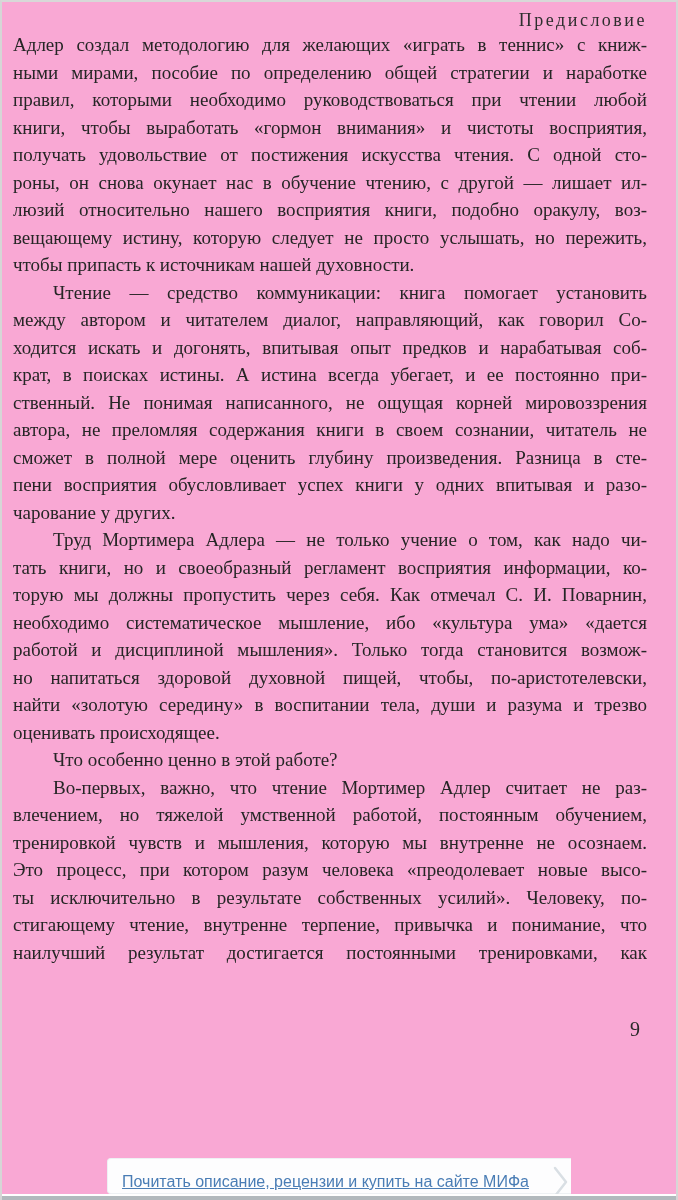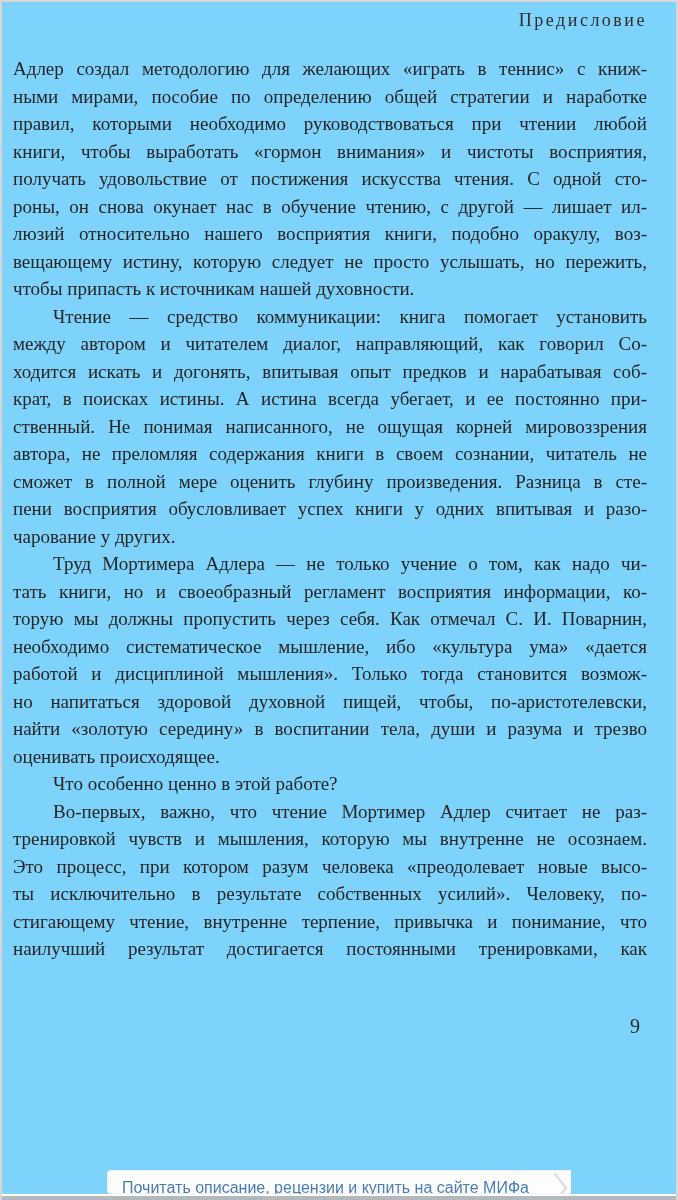--- a/index.html
+++ b/index.html
@@ -2,21 +2,21 @@
 <html><head>
 <meta charset="utf-8">
 <style>
   * { margin: 0; padding: 0; box-sizing: border-box; }
   html, body { background: #ffffff; }
   .page {
     position: relative;
     width: 678px;
     height: 1200px;
     margin: 0 auto;
-    background: #7dd3fc;
+    background: #f9a8d4;
     border-top: 2px solid #d8d8d8;
     border-left: 2px solid #d6d6d6;
     border-right: 2px solid #d6d6d6;
     overflow: hidden;
     font-family: "Liberation Serif", "DejaVu Serif", serif;
     color: #2a2a2a;
   }
   .inner {
     position: absolute;
     left: 11px;
@@ -24,21 +24,20 @@
     top: 0;
   }
   .page-header {
     margin-top: 8px;
     text-align: right;
     font-size: 18px;
     letter-spacing: 2.5px;
     color: #2e2e2e;
   }
   .page-body {
-    margin-top: 24px;
     font-size: 19px;
     color: #262626;
   }
   .bline {
     height: 27.5px;
     line-height: 27.5px;
     text-align: justify;
     text-align-last: justify;
     overflow: hidden;
     white-space: nowrap;
@@ -66,21 +65,21 @@
   }
   .footer-ribbon {
     display: flex;
     align-items: center;
     gap: 24px;
     background: #fdfdfe;
     border: 1px solid #eef1f4;
     border-right: none;
     border-radius: 4px 0 0 4px;
     padding: 16px 2px 4px 14px;
-    height: 24px;
+    height: 36px;
   }
   .footer-link {
     font-family: "Liberation Sans", "DejaVu Sans", sans-serif;
     font-size: 16px;
     color: #4a7db5;
     text-decoration: underline;
     cursor: pointer;
   }
   .chevron-wrap {
     display: flex;
@@ -132,20 +131,21 @@
         <div class="bline firstind">Труд Мортимера Адлера — не только учение о том, как надо чи-</div>
         <div class="bline">тать книги, но и своеобразный регламент восприятия информации, ко-</div>
         <div class="bline">торую мы должны пропустить через себя. Как отмечал С. И. Поварнин,</div>
         <div class="bline">необходимо систематическое мышление, ибо «культура ума» «дается</div>
         <div class="bline">работой и дисциплиной мышления». Только тогда становится возмож-</div>
         <div class="bline">но напитаться здоровой духовной пищей, чтобы, по-аристотелевски,</div>
         <div class="bline">найти «золотую середину» в воспитании тела, души и разума и трезво</div>
         <div class="bline lastline">оценивать происходящее.</div>
         <div class="bline lastline firstind">Что особенно ценно в этой работе?</div>
         <div class="bline firstind">Во-первых, важно, что чтение Мортимер Адлер считает не раз-</div>
+        <div class="bline">влечением, но тяжелой умственной работой, постоянным обучением,</div>
         <div class="bline">тренировкой чувств и мышления, которую мы внутренне не осознаем.</div>
         <div class="bline">Это процесс, при котором разум человека «преодолевает новые высо-</div>
         <div class="bline">ты исключительно в результате собственных усилий». Человеку, по-</div>
         <div class="bline">стигающему чтение, внутренне терпение, привычка и понимание, что</div>
         <div class="bline">наилучший результат достигается постоянными тренировками, как</div>
       </div>
 
     <div class="page-number">9</div>
   </div>
 

